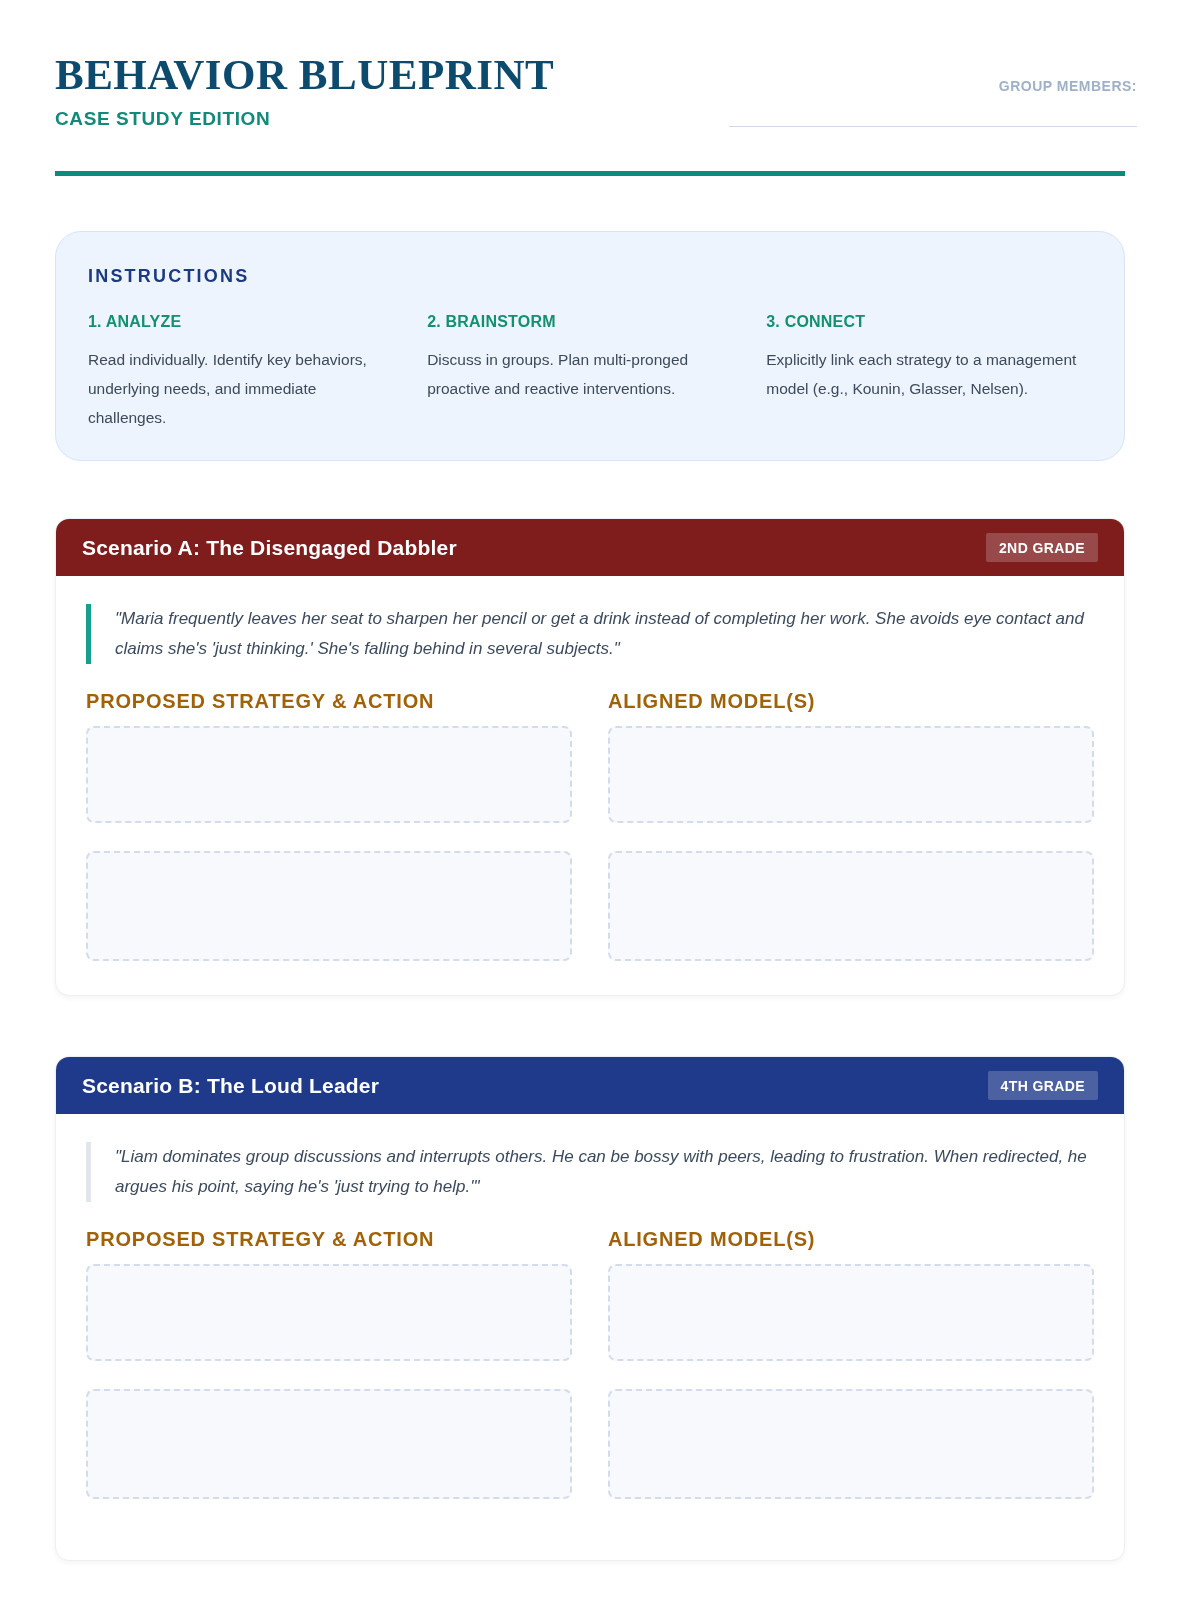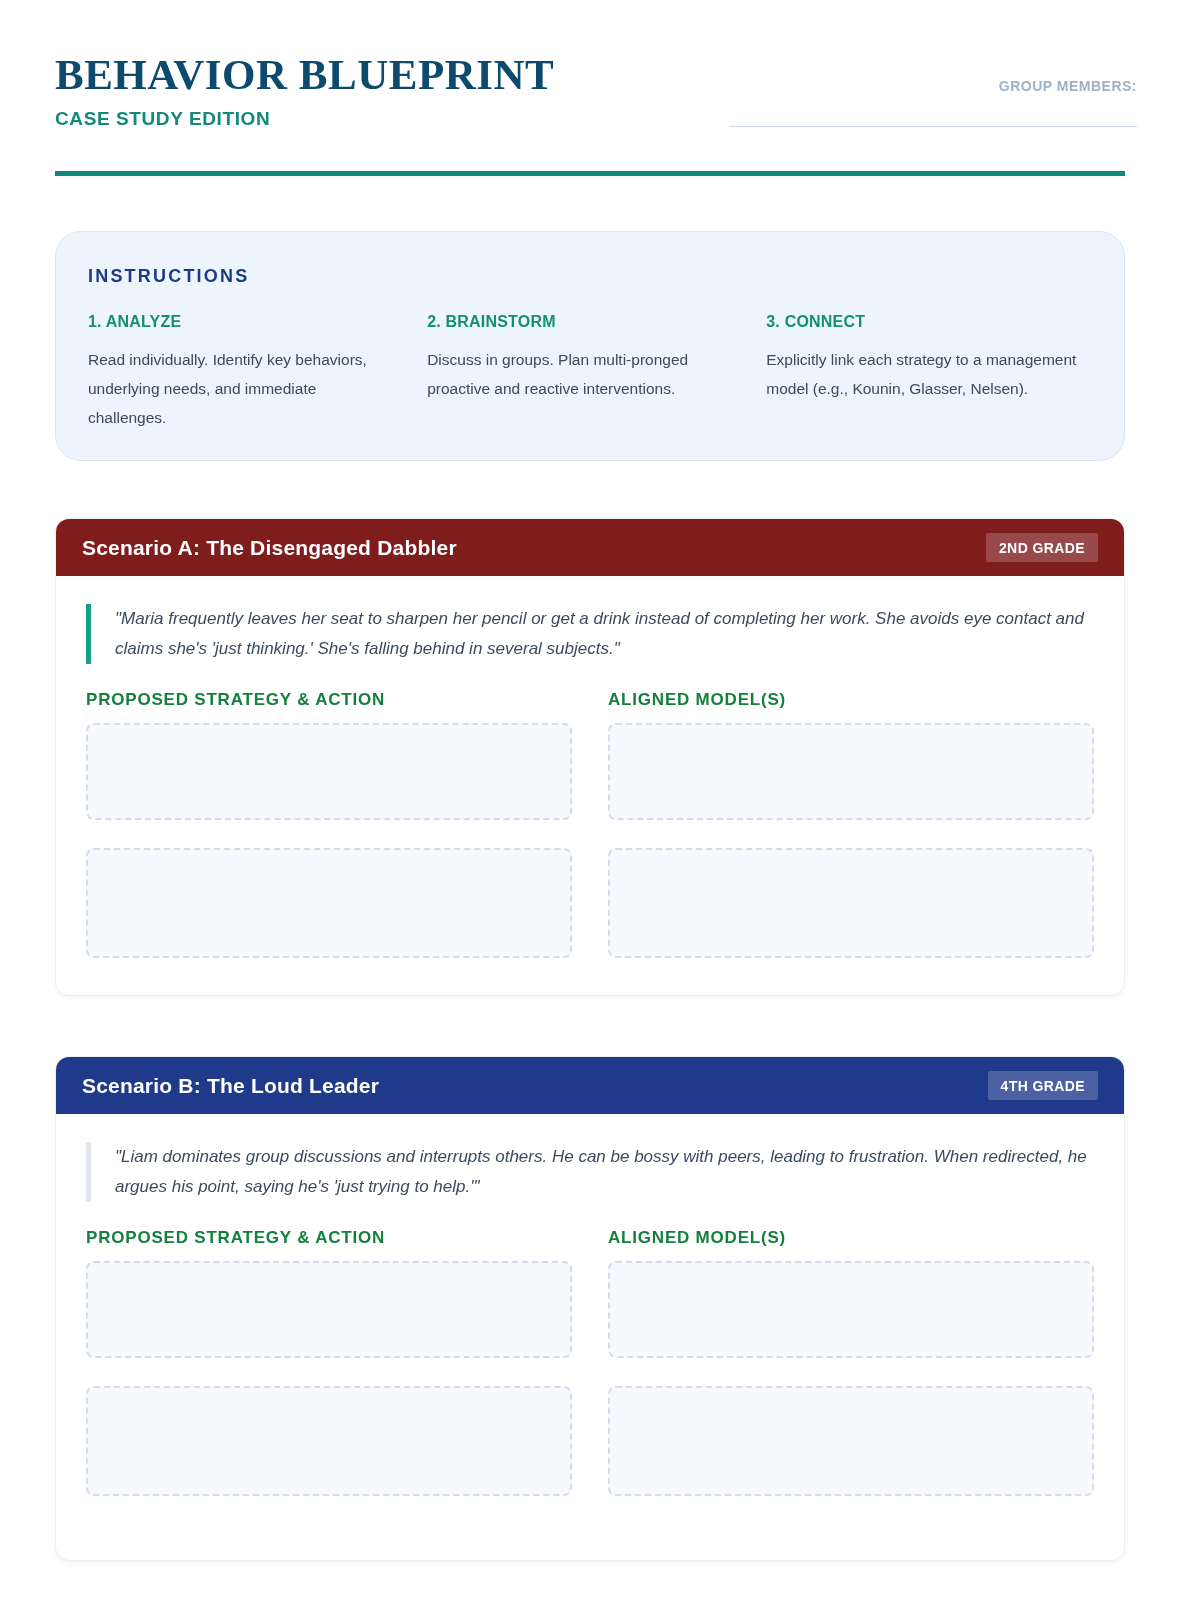--- a/index.html
+++ b/index.html
@@ -190,23 +190,23 @@
 
   .columns {
     display: flex;
     gap: 36px;
   }
 
   .column { width: 487px; }
 
   .column-label {
     font-weight: bold;
-    font-size: 17px;
+    font-size: 20px;
     letter-spacing: 0.8px;
-    color: #15803d;
+    color: #a16207;
     margin-bottom: 13px;
   }
 
   .write-box {
     border: 2px dashed #d3dcea;
     border-radius: 8px;
     background: #f7f9fc;
     width: 100%;
   }
 

